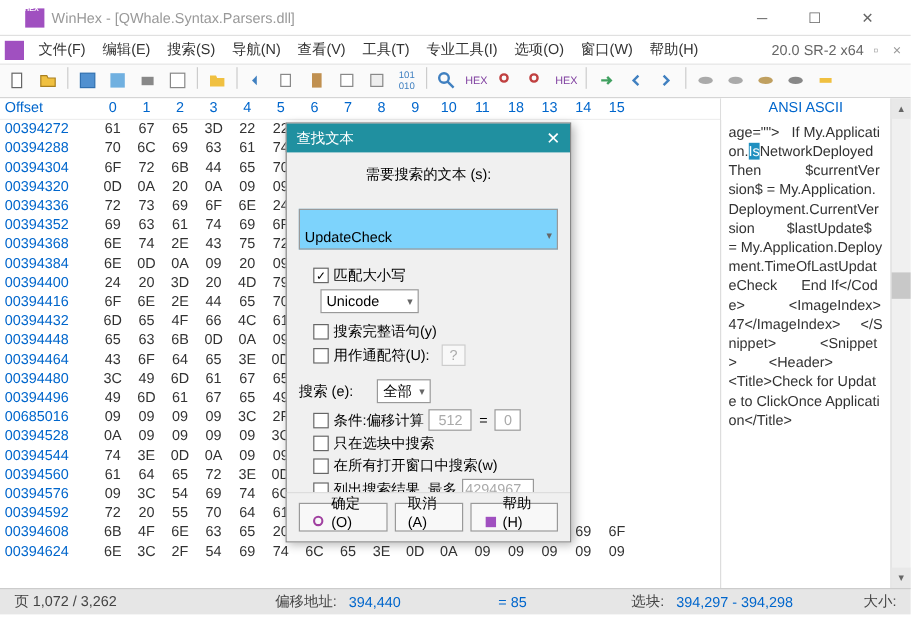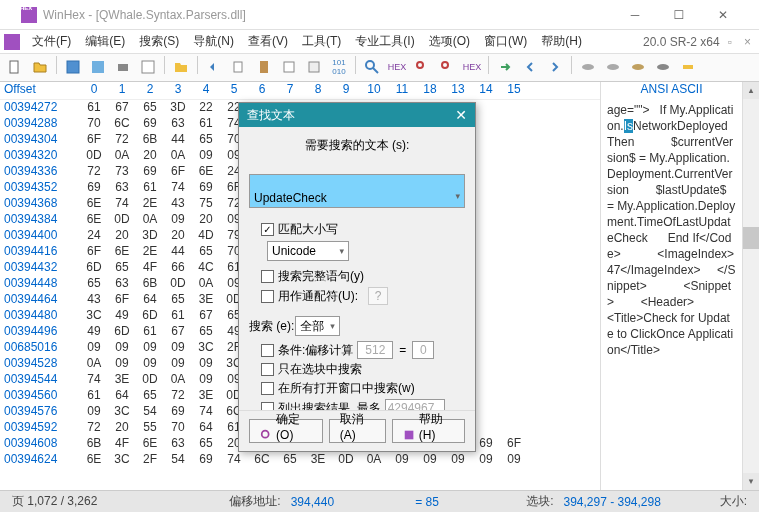--- a/index.html
+++ b/index.html
@@ -38,21 +38,21 @@
 .dlg-title{height:24px;background:#2090a0;color:#fff;display:flex;align-items:center;padding:0 8px}
 .dlg-title-txt{flex:1}
 .dlg-close{cursor:pointer;font-size:14px}
 .dlg-body{padding:10px}
 .dlg-label{text-align:center;margin-bottom:20px}
 .dlg-combo{width:100%;height:22px;border:1px solid #999;background:#7dd3fc;padding:16px 4px;display:flex;align-items:flex-start;justify-content:space-between;margin-bottom:12px}
 .dlg-combo-sm{width:82px;height:20px;border:1px solid #999;background:#fff;padding:0 4px;display:flex;align-items:center;justify-content:space-between;margin-left:18px;margin-bottom:6px;margin-top:2px}
 .chk-row{display:flex;align-items:center;gap:4px;padding:1px 0 1px 12px}
 .chk{width:13px;height:13px;border:1px solid #666;background:#fff;display:flex;align-items:center;justify-content:center;font-size:10px}
 .help-btn{width:20px;height:18px;border:1px solid #ccc;background:#f8f8f8;color:#aaa;margin-left:6px;text-align:center;line-height:16px}
-.sect-row{display:flex;align-items:center;gap:1px;padding:4px 0;margin-top:6px}
+.sect-row{display:flex;align-items:center;gap:20px;padding:4px 0;margin-top:6px}
 .inline-combo{height:20px;border:1px solid #999;background:#fff;padding:0 4px;display:flex;align-items:center;gap:6px}
 .num-input{width:36px;height:18px;border:1px solid #999;background:#fff;text-align:center;color:#aaa;line-height:16px}
 .eq{padding:0 2px}
 .num-input2{width:60px;height:18px;border:1px solid #999;background:#fff;text-align:right;color:#aaa;padding:0 2px;line-height:16px}
 .dlg-btns{display:flex;gap:6px;padding:8px 10px;justify-content:center;border-top:1px solid #ddd;background:#f0f0f0;position:absolute;bottom:0;left:0;right:0}
 .dlg-btn{height:24px;padding:0 10px;border:1px solid #999;background:#f8f8f8;display:flex;align-items:flex-end;gap:4px;cursor:pointer}
 .arrow{font-size:9px;color:#666}
 .scrollbar{position:absolute;right:0;top:0;width:17px;height:100%;background:#f0f0f0;border-left:1px solid #ddd}
 .scroll-up,.scroll-dn{height:17px;background:#e8e8e8;text-align:center;line-height:17px;font-size:9px;color:#666;cursor:pointer}
 .scroll-dn{position:absolute;bottom:0;width:100%}

